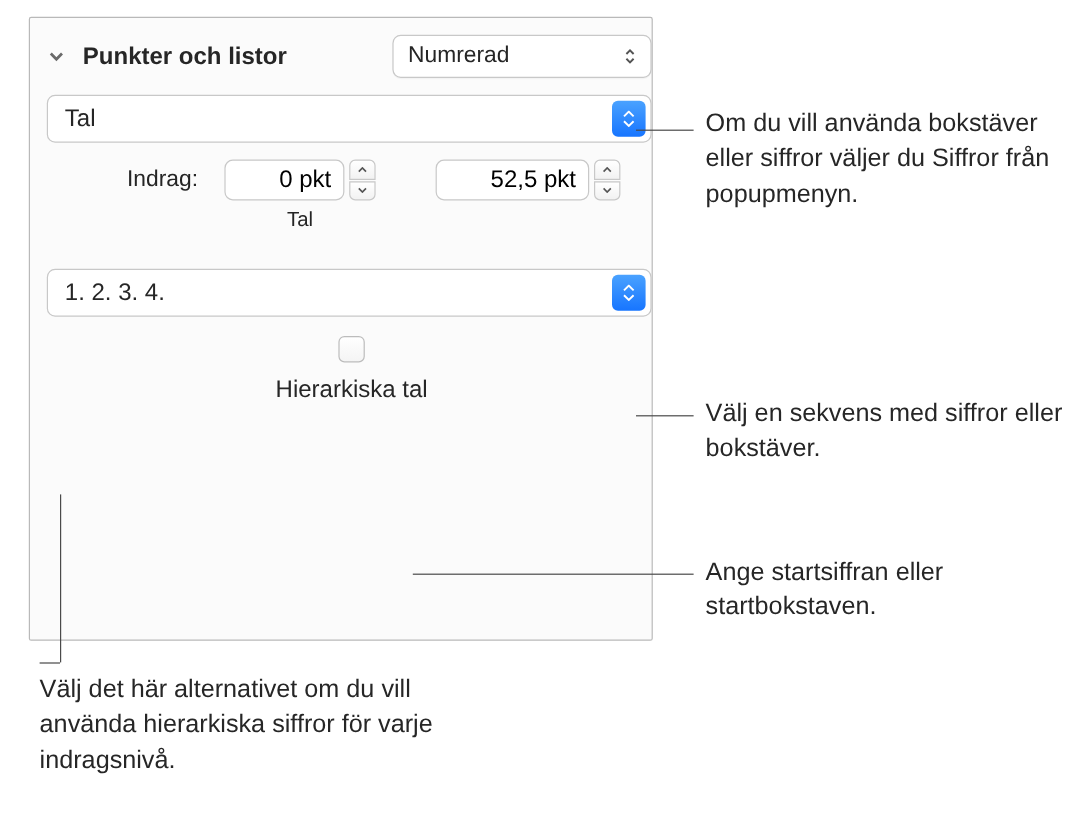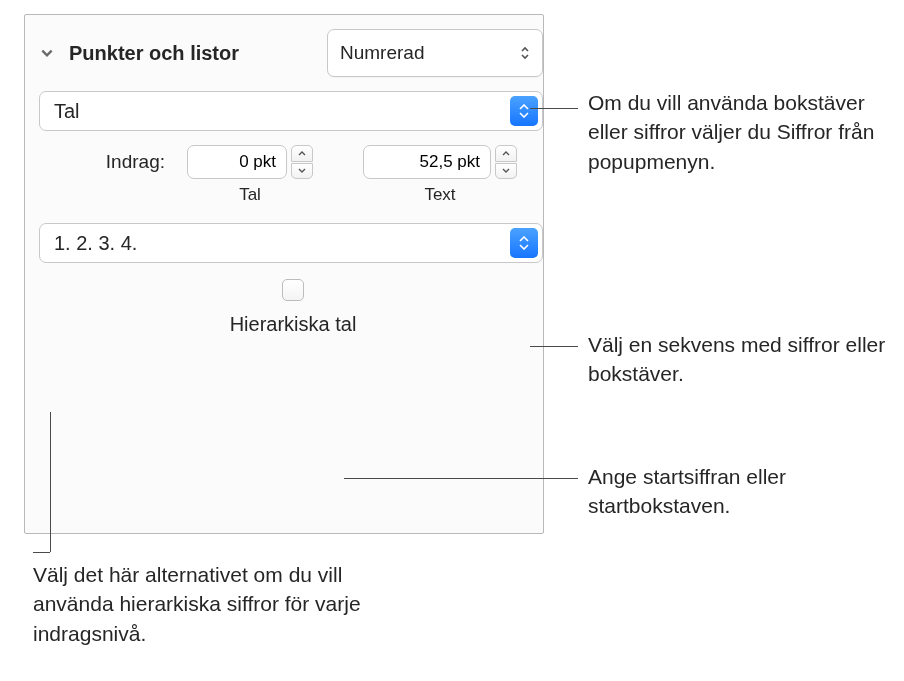--- a/index.html
+++ b/index.html
@@ -31,21 +31,21 @@
     display: inline-flex; align-items: center; justify-content: center;
     color: #6a6a6a;
   }
   .disclosure svg { width: 14px; height: 14px; }
   .section-title { font-weight: 700; font-size: 20px; }
   .popup {
     display: flex; align-items: center;
     background: #fff;
     border: 1px solid #c8c8c8;
     border-radius: 7px;
-    height: 48px;
+    height: 36px;
     padding: 0 34px 0 12px;
     position: relative;
     box-shadow: 0 1px 0 rgba(0,0,0,0.03);
   }
   .popup .chev {
     position: absolute; right: 6px; top: 50%; transform: translateY(-50%);
     width: 22px; height: 22px;
     display: flex; align-items: center; justify-content: center;
     color: #555;
   }
@@ -82,21 +82,21 @@
   .numfield {
     display: flex; align-items: stretch;
     height: 34px;
   }
   .numfield input {
     width: 100px;
     border: 1px solid #c8c8c8;
     border-radius: 7px;
     text-align: right;
     padding: 0 10px 0 6px;
-    font-size: 17px;
+    font-size: 20px;
     font-family: inherit;
     background: #fff;
   }
   .stepper {
     width: 22px;
     margin-left: 4px;
     display: flex; flex-direction: column;
     justify-content: center; gap: 1px;
   }
   .stepper button {
@@ -240,26 +240,25 @@
                 <path d="M1 4l3-3 3 3" fill="none" stroke="currentColor" stroke-width="1.4"></path>
               </svg>
             </button>
           <button>
               <svg viewBox="0 0 8 5">
                 <path d="M1 1l3 3 3-3" fill="none" stroke="currentColor" stroke-width="1.4"></path>
               </svg>
             </button>
         </div>
       </div>
-      <div class="sublabel">Text</div>
     </div>
   </div>
 
 
-  <div class="popup-wide" style="margin-top:18px">
+  <div class="popup-wide" style="margin-top:31px">
     <span>1. 2. 3. 4.</span>
     <span class="blue-stepper">
       <svg class="up" viewBox="0 0 10 6">
           <path d="M1 5l4-4 4 4" fill="none" stroke="currentColor" stroke-width="1.6"></path>
         </svg>
       <svg viewBox="0 0 10 6">
           <path d="M1 1l4 4 4-4" fill="none" stroke="currentColor" stroke-width="1.6"></path>
         </svg>
     </span>
   </div>

